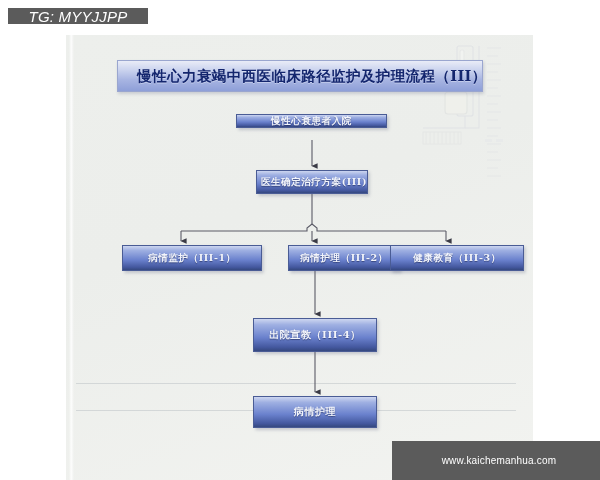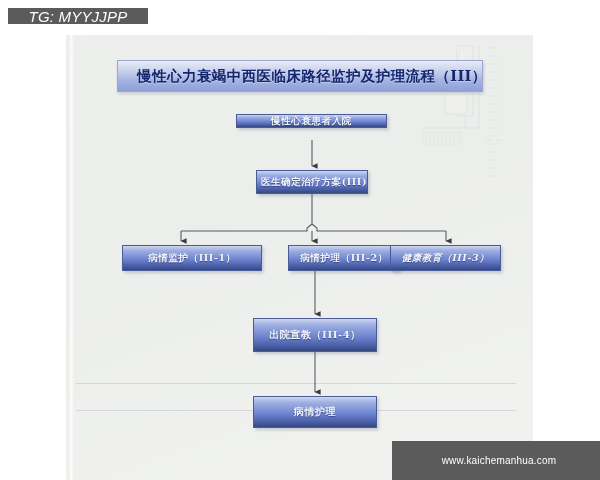--- a/index.html
+++ b/index.html
@@ -110,21 +110,21 @@
     white-space: nowrap;
     letter-spacing: 0.6px;
     text-shadow: 0 1px 1px rgba(20,30,70,0.55);
   }
 
   
   #node-admission   { left: 236px; top: 114px; width: 151px; height: 14px; }
   #node-plan        { left: 256px; top: 170px; width: 112px; height: 24px; justify-content: flex-end; }
   #node-monitor     { left: 122px; top: 245px; width: 140px; height: 26px; }
   #node-nursing     { left: 256px; top: 245px; width: 112px; height: 26px; margin-left: 32px; }
-  #node-education   { left: 390px; top: 245px; width: 111px; height: 26px; font-style: italic; }
+  #node-education   { left: 390px; top: 245px; width: 134px; height: 26px; }
   #node-discharge-edu { left: 253px; top: 318px; width: 124px; height: 34px; align-items: center; }
   #node-discharge   { left: 253px; top: 396px; width: 124px; height: 32px; }
 
   #node-discharge-edu .node-text,
   #node-discharge .node-text { font-size: 10px; }
 
   
   .connectors {
     position: absolute;
     left: 0;

